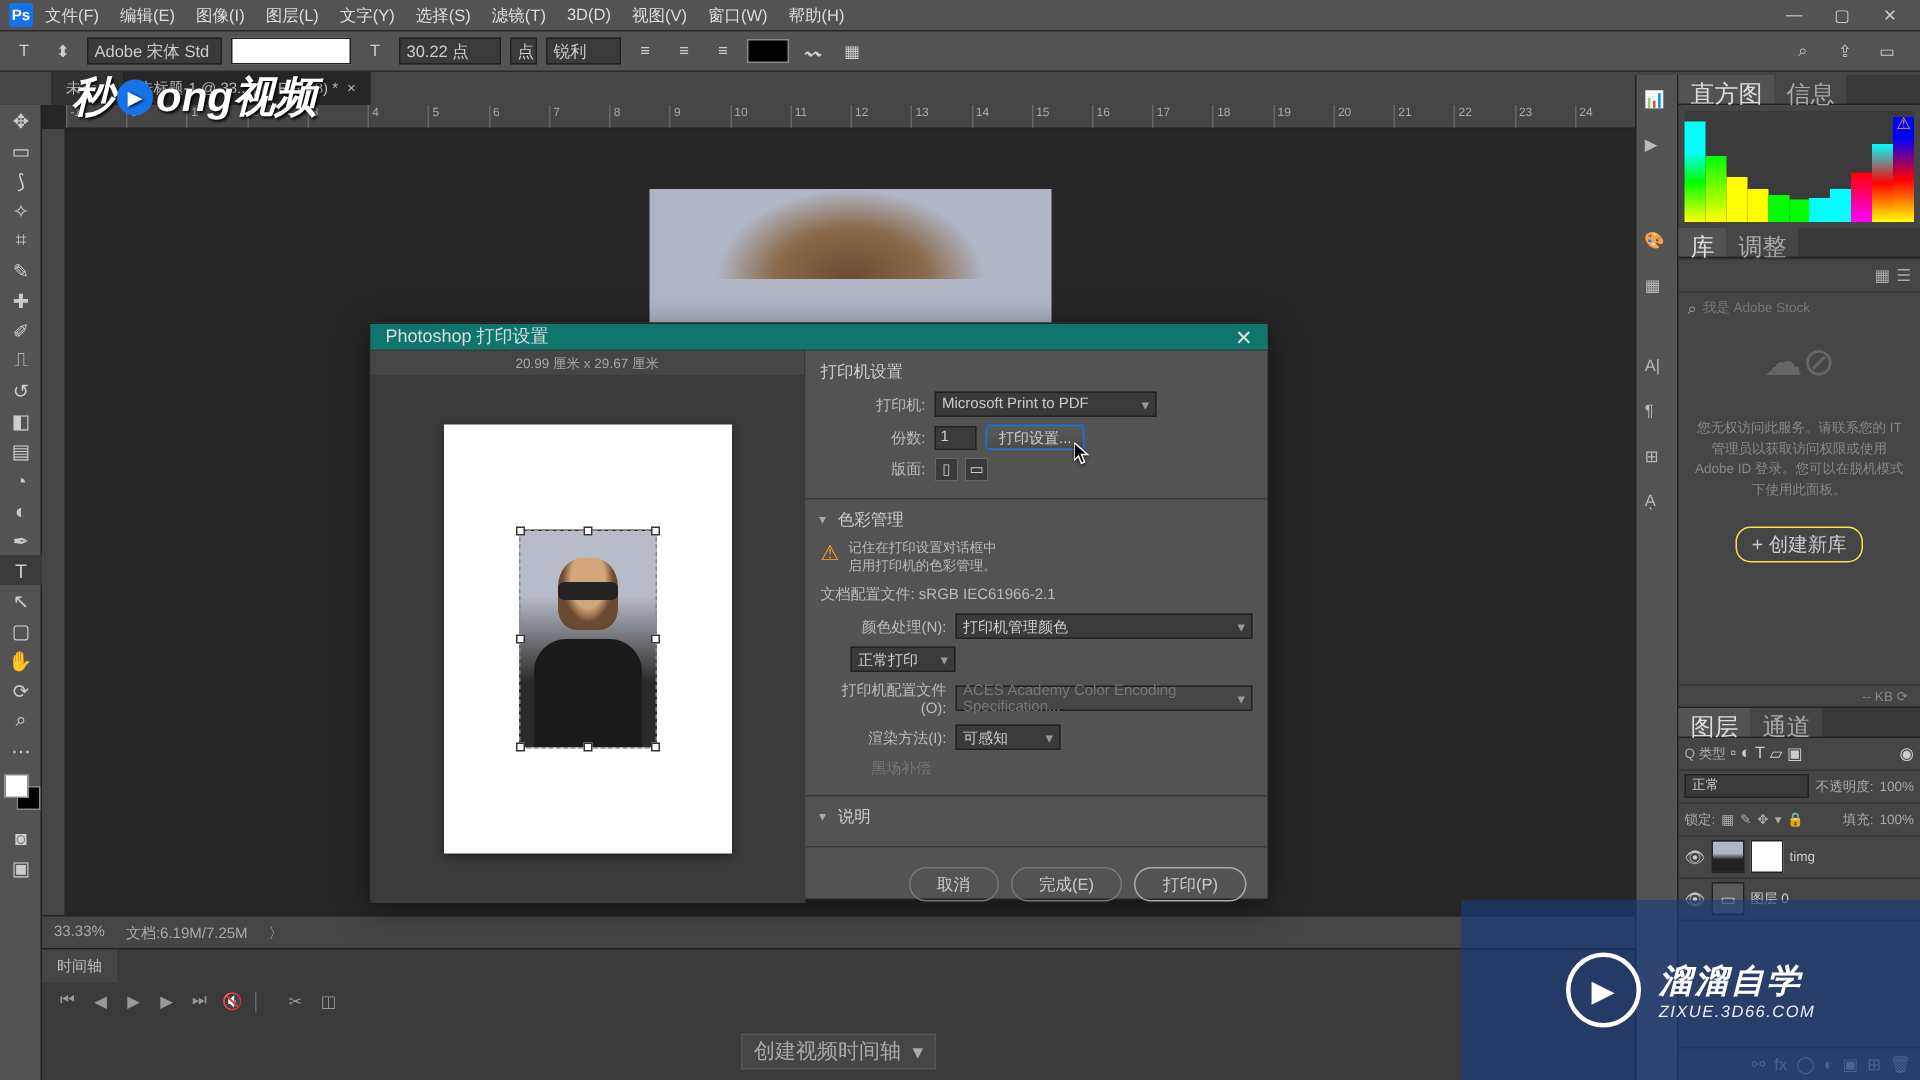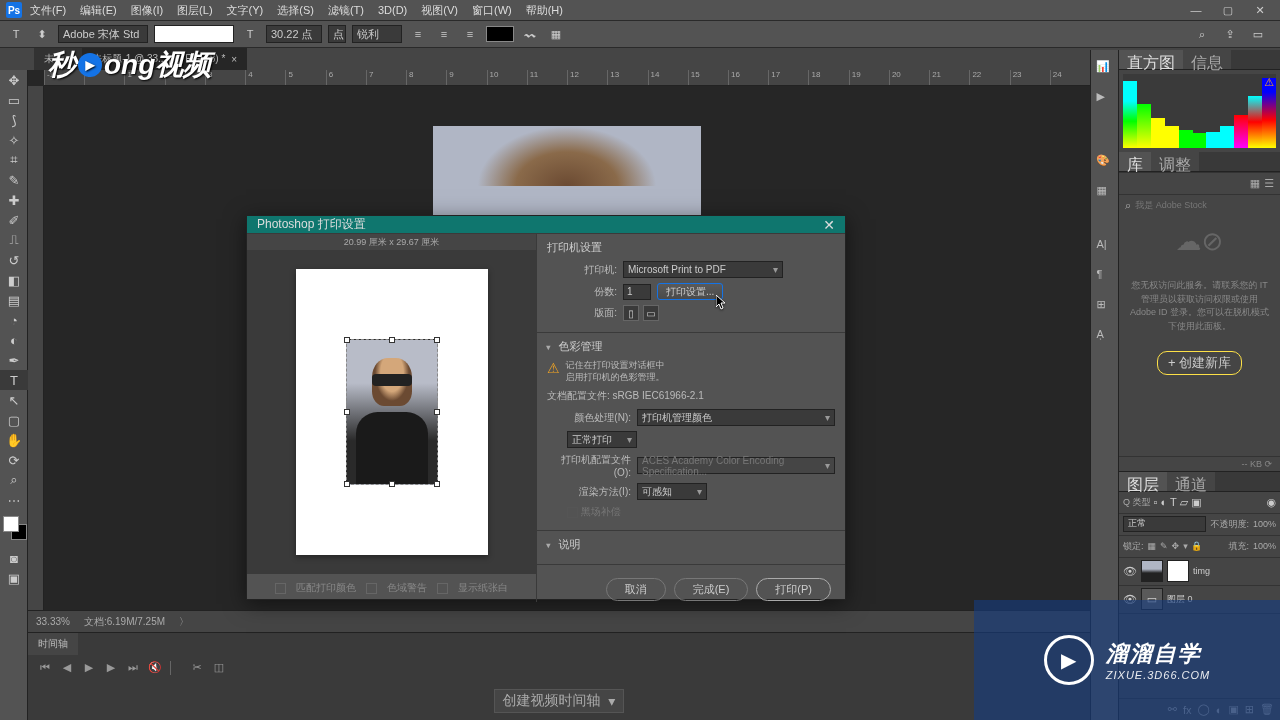--- a/index.html
+++ b/index.html
@@ -152,21 +152,21 @@
     <div class="wc">✕</div>
   </div>
 </div>
 
 <div class="optionsbar">
   <div class="opt-icon">T</div>
   <div class="opt-icon">⬍</div>
   <div class="opt-field" style="width:90px">Adobe 宋体 Std</div>
   <div class="opt-field" style="width:80px;background:#fff;color:#333"></div>
   <div class="opt-icon">T</div>
-  <div class="opt-field" style="width:56px">30.22 点</div>
+  <div class="opt-field" style="width:68px">30.22 点</div>
   <div class="opt-field" style="width:18px">点</div>
   <div class="opt-field" style="width:50px">锐利</div>
   <div class="opt-icon">≡</div>
   <div class="opt-icon">≡</div>
   <div class="opt-icon">≡</div>
   <div class="swatch"></div>
   <div class="opt-icon">〰</div>
   <div class="opt-icon">▦</div>
   <div class="opt-icons-right">
     <div class="opt-icon">⌕</div>
@@ -401,35 +401,27 @@
               <div class="handle" style="top:-3px;right:-3px"></div>
               <div class="handle" style="bottom:-3px;left:-3px"></div>
               <div class="handle" style="bottom:-3px;right:-3px"></div>
               <div class="handle" style="top:-3px;left:calc(50% - 3px)"></div>
               <div class="handle" style="bottom:-3px;left:calc(50% - 3px)"></div>
               <div class="handle" style="left:-3px;top:calc(50% - 3px)"></div>
               <div class="handle" style="right:-3px;top:calc(50% - 3px)"></div>
             </div>
           </div>
         </div>
-        <div class="preview-opts">
-          <span class="check"></span>
-            <span>匹配打印颜色</span>
-          <span class="check"></span>
-            <span>色域警告</span>
-          <span class="check"></span>
-            <span>显示纸张白</span>
-        </div>
       </div>
       <div class="dlg-right">
         <div class="section">
           <div class="sec-title">打印机设置</div>
           <div class="form-row">
             <label>打印机:</label>
-            <div class="select" style="width:160px;flex:none">
+            <div class="select" style="width:148px;flex:none">
                 <span>Microsoft Print to PDF</span>
               </div>
           </div>
           <div class="form-row">
             <label>份数:</label>
             <input class="input-num" value="1" style="">
             <div style="width:6px"></div>
             <div class="btn-sm active">打印设置...</div>
           </div>
           <div class="form-row">

